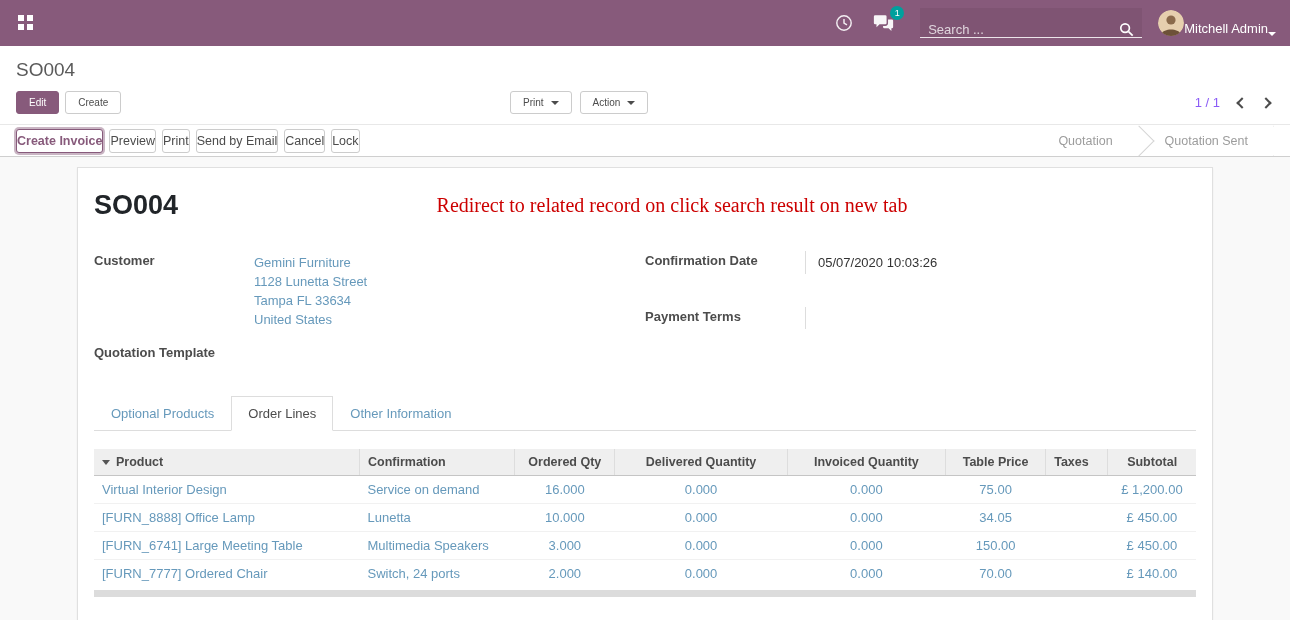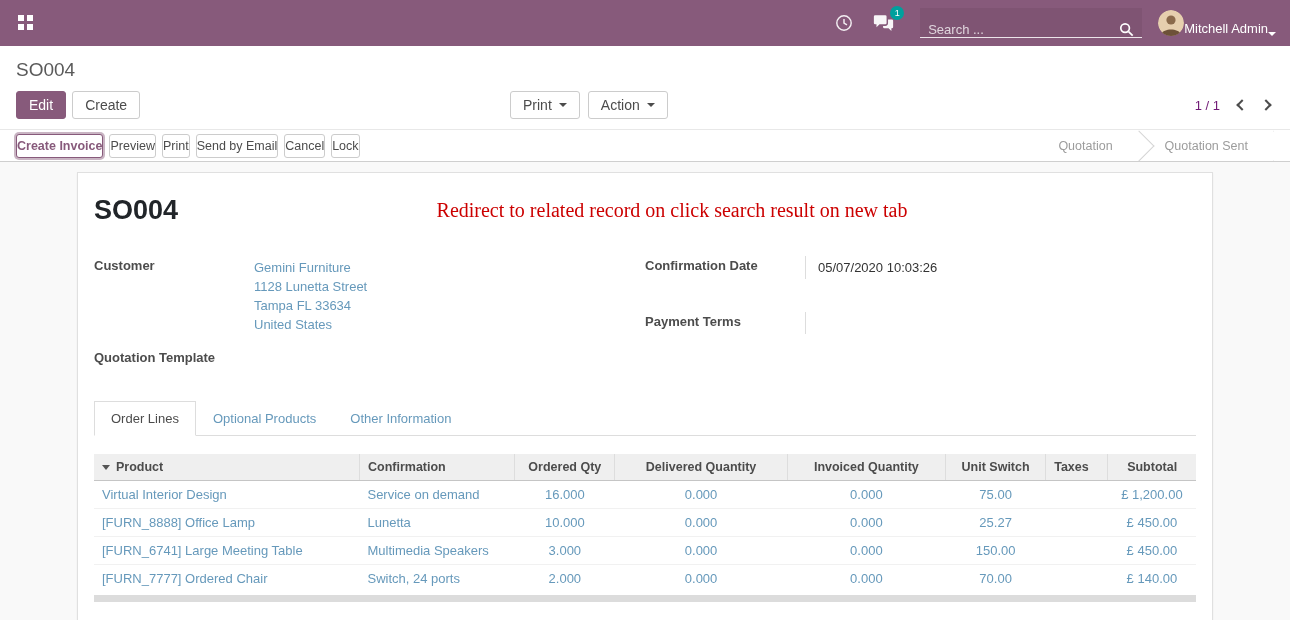--- a/index.html
+++ b/index.html
@@ -27,25 +27,25 @@
   .caret-down { display:inline-block; width:0; height:0; border-left:4px solid transparent; border-right:4px solid transparent; border-top:4px solid #fff; }
   .user-name { font-size:13px; }
 
   
   .breadcrumb-row { background:#fff; padding:13px 16px 4px 16px; }
   .breadcrumb-row h1 { font-size:19px; font-weight:normal; color:#5a5a5a; }
   .cp-row { position:relative; background:#fff; display:flex; align-items:center; padding:6px 16px 10px 16px; }
   .cp-left { display:flex; gap:6px; }
   .cp-center { position:absolute; left:510px; display:flex; gap:8px; }
   .cp-right { margin-left:auto; display:flex; align-items:center; gap:8px; }
-  .btn { font-family:inherit; font-size:14px; color:#4c4c4c; background:#fff; border:1px solid #ccc;
+  .btn { font-family:inherit; font-size:10px; color:#4c4c4c; background:#fff; border:1px solid #ccc;
          border-radius:3px; padding:5px 12px; cursor:pointer; display:inline-flex; align-items:center; }
   .btn-primary { background:#875A7B; border-color:#875A7B; color:#fff; }
   .dd-caret { display:inline-block; width:0; height:0; border-left:4px solid transparent; border-right:4px solid transparent; border-top:4px solid #4c4c4c; margin-left:7px; }
-  .pager-text { color:#701a75; margin-right:6px; }
+  .pager-text { color:#8b5cf6; margin-right:6px; }
   .pager-btn { background:none; border:none; cursor:pointer; padding:4px; display:inline-flex; }
   .chev-l { width:8px; height:8px; border-left:2px solid #4c4c4c; border-bottom:2px solid #4c4c4c; transform:rotate(45deg); }
   .chev-r { width:8px; height:8px; border-right:2px solid #4c4c4c; border-bottom:2px solid #4c4c4c; transform:rotate(-45deg); }
 
   
   .statusbar { height:33px; background:#fff; border-top:1px solid #e8e8e8; border-bottom:1px solid #cfcfcf;
                display:flex; align-items:center; padding:0 16px; }
   .sb-left { display:flex; gap:6px; }
   .sb-btn { font-family:inherit; font-size:12.5px; color:#4c4c4c; background:#fff; border:1px solid #ccc;
             border-radius:3px; padding:4px 0; cursor:pointer; }
@@ -217,22 +217,22 @@
 
       <div class="group g-right">
         <div class="f-label">Confirmation Date</div>
         <div class="f-value dark">05/07/2020 10:03:26</div>
         <div class="f-label">Payment Terms</div>
         <div class="f-value"></div>
       </div>
     </div>
 
     <div class="tabs">
+      <div class="tab">Optional Products</div>
       <div class="tab active">Order Lines</div>
-      <div class="tab">Optional Products</div>
       <div class="tab">Other Information</div>
     </div>
 
     <table class="lines-table">
       <colgroup>
         <col style="width:265px">
           <col style="width:155px">
           <col style="width:100px">
           <col style="width:172px">
         <col style="width:158px">
@@ -242,21 +242,21 @@
       </colgroup>
       <thead>
         <tr>
           <th>
             <span class="sort-caret"></span><span>Product</span>
           </th>
           <th>Confirmation</th>
           <th class="num">Ordered Qty</th>
           <th class="num">Delivered Quantity</th>
           <th class="num">Invoiced Quantity</th>
-          <th class="num">Unit Switch</th>
+          <th class="num">Table Price</th>
           <th>Taxes</th>
           <th class="num">Subtotal</th>
         </tr>
       </thead>
       <tbody>
         <tr>
           <td>Virtual Interior Design</td>
           <td>Service on demand</td>
           <td class="num">16.000</td>
           <td class="num">0.000</td>
@@ -264,21 +264,21 @@
           <td class="num">75.00</td>
           <td></td>
           <td class="num">£ 1,200.00</td>
         </tr>
         <tr>
           <td>[FURN_8888] Office Lamp</td>
           <td>Lunetta</td>
           <td class="num">10.000</td>
           <td class="num">0.000</td>
           <td class="num">0.000</td>
-          <td class="num">25.27</td>
+          <td class="num">34.05</td>
           <td></td>
           <td class="num">£ 450.00</td>
         </tr>
         <tr>
           <td>[FURN_6741] Large Meeting Table</td>
           <td>Multimedia Speakers</td>
           <td class="num">3.000</td>
           <td class="num">0.000</td>
           <td class="num">0.000</td>
           <td class="num">150.00</td>

